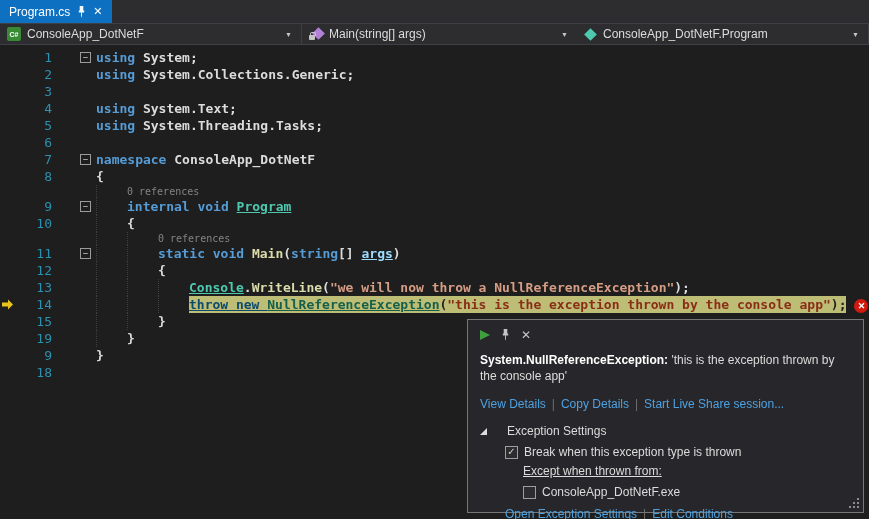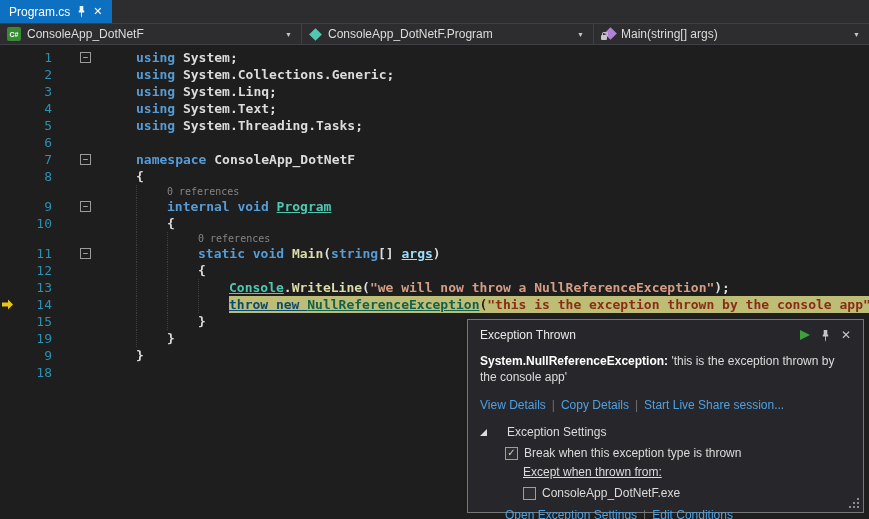--- a/index.html
+++ b/index.html
@@ -32,21 +32,21 @@
   .editor { position:absolute; top:45px; left:0; right:0; bottom:0; background:#1e1e1e; padding-top:4px;
             font-family:"DejaVu Sans Mono", monospace; font-size:13px; font-weight:bold; }
   .row  { height:17px; line-height:17px; white-space:pre; display:flex; }
   .lens-row { height:13px; line-height:13px; font-size:10px; font-weight:normal; color:#848484; }
   .gut  { width:16px; flex:none; position:relative; }
   .gut svg { position:absolute; left:1px; top:3px; }
   .lnum { width:36px; flex:none; text-align:right; color:#2b91af; font-weight:normal; }
   .fold { width:44px; flex:none; position:relative; }
   .foldbox { position:absolute; left:28px; top:3px; width:11px; height:11px; border:1px solid #9b9b9b; color:#c8c8c8;
              font-size:9px; line-height:9px; text-align:center; background:#1e1e1e; font-weight:normal; }
-  .codepart { flex:1; white-space:pre;margin-left:40px; }
+  .codepart { flex:1; white-space:pre; }
   .iguide { display:inline-block; width:31px; height:17px; border-left:1px dotted #3f3f3f; vertical-align:top; }
   .lens-row .iguide { height:13px; }
   .tk-kw { color:#569cd6; }
   .tk-ty { color:#4ec9b0;text-decoration:underline; }
   .tk-me { color:#dcdcaa; }
   .tk-st { color:#d69d85; }
   .tk-pl { color:#dcdcdc; }
   .tk-pa { color:#9cdcfe; text-decoration:underline; }
   .exline { background:#bdbd76; display:inline-block; height:17px; }
   .exline .tk-kw { color:#0c4a6e;text-decoration:underline; }
@@ -99,42 +99,42 @@
     </div>
   </div>
 
   <div class="navbar">
     <div class="combo combo1">
       <span class="csproj-icon">C#</span>
       <span>ConsoleApp_DotNetF</span>
       <span class="grow"></span>
       <span class="chev">▼</span>
     </div>
-    <div class="combo combo2">
-      <span class="class-icon"></span>
-      <span>ConsoleApp_DotNetF.Program</span>
-      <span class="grow"></span>
-      <span class="chev">▼</span>
-    </div>
     <div class="combo combo3">
       <span class="method-icon">
           <span class="cube"></span>
           <span class="lock"></span>
         </span>
       <span>Main(string[] args)</span>
       <span class="grow"></span>
       <span class="chev">▼</span>
     </div>
+    <div class="combo combo2">
+      <span class="class-icon"></span>
+      <span>ConsoleApp_DotNetF.Program</span>
+      <span class="grow"></span>
+      <span class="chev">▼</span>
+    </div>
   </div>
 
   <div class="editor">
     <div>
         <div class="row"><span class="gut"></span><span class="lnum">1</span><span class="fold"><span class="foldbox">−</span></span><span class="codepart"><span class="tk-kw">using </span><span class="tk-pl">System;</span></span></div>
         <div class="row"><span class="gut"></span><span class="lnum">2</span><span class="fold"></span><span class="codepart"><span class="tk-kw">using </span><span class="tk-pl">System.Collections.Generic;</span></span></div>
-        <div class="row"><span class="gut"></span><span class="lnum">3</span><span class="fold"></span><span class="codepart"><span class="tk-kw">using </span><span class="tk-pl">System.Linq;</span></span></div>
+        <div class="row"><span class="gut"></span><span class="lnum">3</span><span class="fold"></span></div>
         <div class="row"><span class="gut"></span><span class="lnum">4</span><span class="fold"></span><span class="codepart"><span class="tk-kw">using </span><span class="tk-pl">System.Text;</span></span></div>
         <div class="row"><span class="gut"></span><span class="lnum">5</span><span class="fold"></span><span class="codepart"><span class="tk-kw">using </span><span class="tk-pl">System.Threading.Tasks;</span></span></div>
         <div class="row"><span class="gut"></span><span class="lnum">6</span><span class="fold"></span><span class="codepart"></span></div>
         <div class="row"><span class="gut"></span><span class="lnum">7</span><span class="fold"><span class="foldbox">−</span></span><span class="codepart"><span class="tk-kw">namespace </span><span class="tk-pl">ConsoleApp_DotNetF</span></span></div>
         <div class="row"><span class="gut"></span><span class="lnum">8</span><span class="fold"></span><span class="codepart"><span class="tk-pl">{</span></span></div>
         <div class="row lens-row"><span class="gut"></span><span class="lnum"></span><span class="fold"></span><span class="codepart"><span class="iguide"></span><span>0 references</span></span></div>
         <div class="row"><span class="gut"></span><span class="lnum">9</span><span class="fold"><span class="foldbox">−</span></span><span class="codepart"><span class="iguide"></span><span class="tk-kw">internal </span><span class="tk-kw">void </span><span class="tk-ty">Program</span></span></div>
         <div class="row"><span class="gut"></span><span class="lnum">10</span><span class="fold"></span><span class="codepart"><span class="iguide"></span><span class="tk-pl">{</span></span></div>
         <div class="row lens-row"><span class="gut"></span><span class="lnum"></span><span class="fold"></span><span class="codepart"><span class="iguide"></span><span class="iguide"></span><span>0 references</span></span></div>
         <div class="row"><span class="gut"></span><span class="lnum">11</span><span class="fold"><span class="foldbox">−</span></span><span class="codepart"><span class="iguide"></span><span class="iguide"></span><span class="tk-kw">static </span><span class="tk-kw">void </span><span class="tk-me">Main</span><span class="tk-pl">(</span><span class="tk-kw">string</span><span class="tk-pl">[] </span><span class="tk-pa">args</span><span class="tk-pl">)</span></span></div>
@@ -145,21 +145,20 @@
             </svg></span><span class="lnum">14</span><span class="fold"></span><span class="codepart"><span class="iguide"></span><span class="iguide"></span><span class="iguide"></span><span class="exline"><span class="tk-kw">throw </span><span class="tk-kw">new </span><span class="tk-ty">NullReferenceException</span><span class="tk-pl">(</span><span class="tk-st">"this is the exception thrown by the console app"</span><span class="tk-pl">);</span></span><span class="errdot">✕</span></span></div>
         <div class="row"><span class="gut"></span><span class="lnum">15</span><span class="fold"></span><span class="codepart"><span class="iguide"></span><span class="iguide"></span><span class="tk-pl">}</span></span></div>
         <div class="row"><span class="gut"></span><span class="lnum">19</span><span class="fold"></span><span class="codepart"><span class="iguide"></span><span class="tk-pl">}</span></span></div>
         <div class="row"><span class="gut"></span><span class="lnum">9</span><span class="fold"></span><span class="codepart"><span class="tk-pl">}</span></span></div>
         <div class="row"><span class="gut"></span><span class="lnum">18</span><span class="fold"></span><span class="codepart"></span></div>
       </div>
   </div>
 
   <div class="popup">
     <div class="pop-head">
-      <span class="pop-title">Exception Thrown</span>
       <span class="pop-icons">
         <span class="play-icon"></span>
         <span class="pinbtn">
           <svg width="9" height="13" viewBox="0 0 10 14">
               <path d="M3 1h4v5h1v2H2V6h1V1zm1.5 7h1v4l-.5 2-.5-2z" fill="#c5c5c5"></path>
             </svg>
         </span>
         <span class="pop-close">✕</span>
       </span>
     </div>

